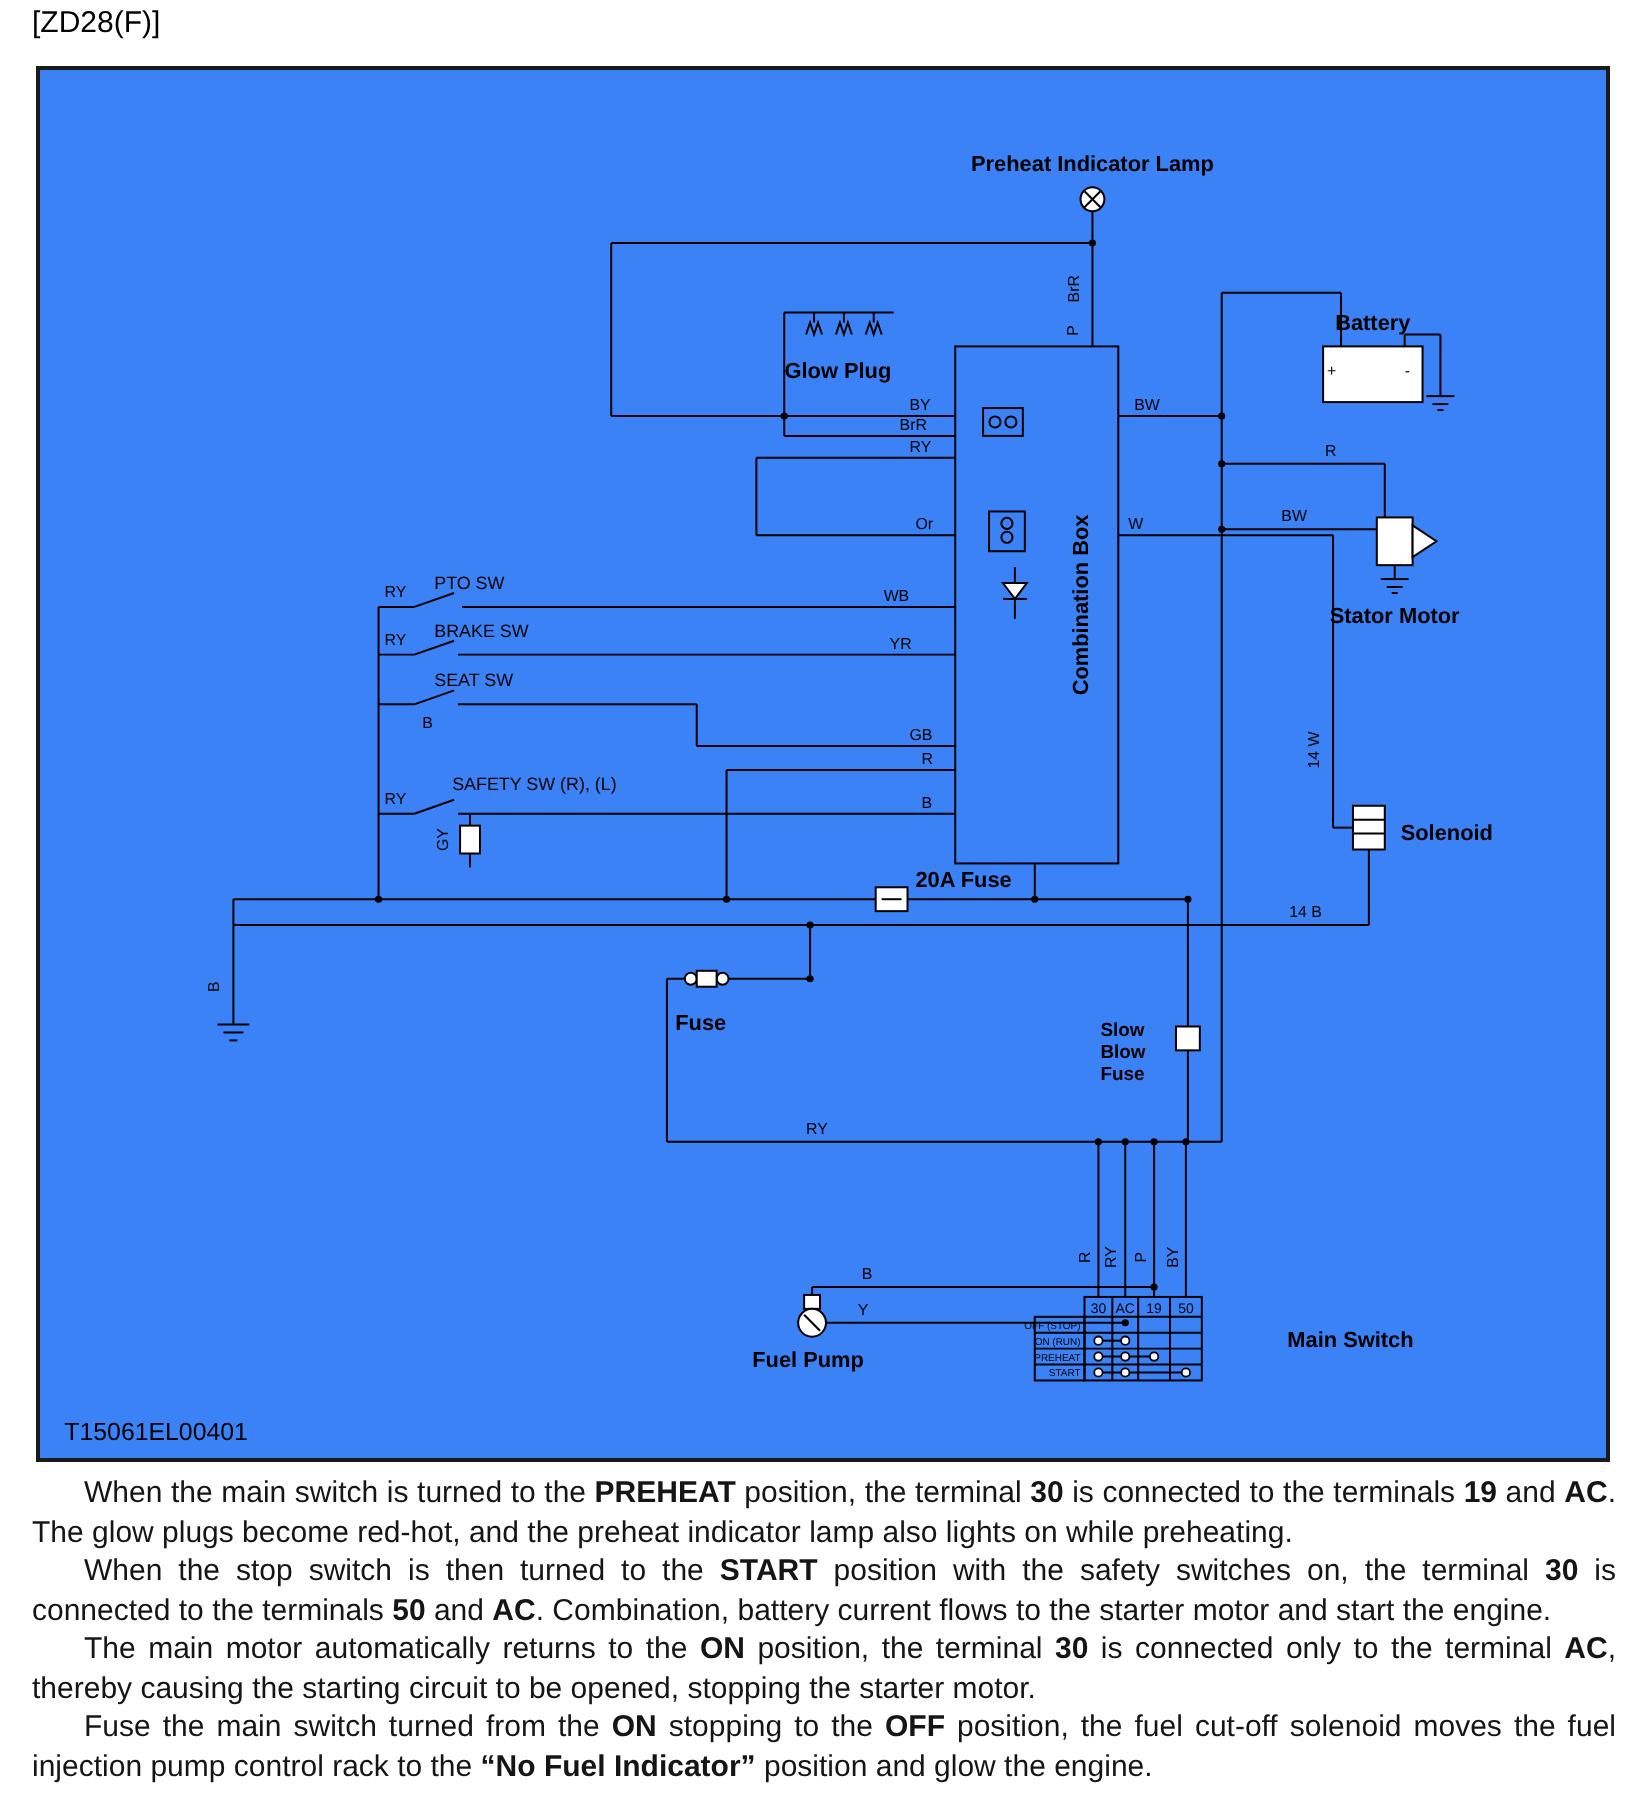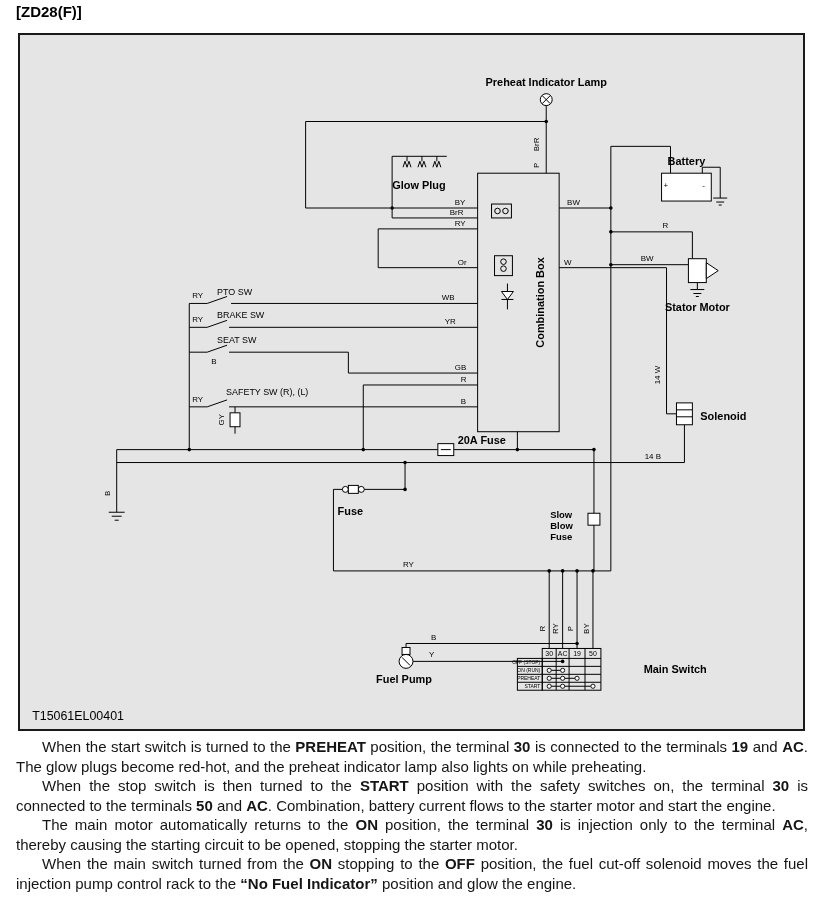--- a/index.html
+++ b/index.html
@@ -1,19 +1,19 @@
 <!DOCTYPE html>
 <html><head>
 <meta charset="utf-8">
 <style>
   *{margin:0;padding:0;box-sizing:border-box}
   html,body{background:#fff}
   body{width:822px;height:897px;position:relative;font-family:"Liberation Sans",sans-serif;color:#111}
-  .model-tag{position:absolute;left:16px;top:3px;font-size:15px;font-weight:bold;color:#000}
-  .diagram-box{position:absolute;left:18px;top:33px;width:787px;height:698px;border:2px solid #1a1a1a;background:#e5e5e5}
+  .model-tag{position:absolute;left:16px;top:3px;font-size:15px;font-weight:normal;color:#000}
+  .diagram-box{position:absolute;left:18px;top:33px;width:787px;height:698px;border:2px solid #1a1a1a;background:#3b82f6}
   .diagram-box svg{display:block;width:783px;height:694px}
   .body-text{position:absolute;left:16px;top:737px;width:792px}
   .para{font-size:15px;line-height:19.5px;text-align:justify;text-indent:26px;color:#151515}
   svg text{font-family:"Liberation Sans",sans-serif;fill:#000}
   .w{stroke:#000;stroke-width:1;fill:none}
   .fw{fill:#fff;stroke:#000;stroke-width:1}
   .dot{fill:#000;stroke:none}
   .oc{fill:#fff;stroke:#000;stroke-width:0.9}
   .cl{font-size:11px;font-weight:bold}
   .cls{font-size:9.5px;font-weight:bold}
@@ -278,17 +278,17 @@
         <text x="572" y="597" class="wl" text-anchor="middle" transform="rotate(-90 572 597)">BY</text>
         <text x="647" y="154" class="wl">+</text>
         <text x="686" y="154" class="wl">-</text>
       </g>
 
   <text class="fig" x="12" y="689">T15061EL00401</text>
 </svg>
 </div>
 
 <div class="body-text" id="body-text">
-    <p class="para"><span>When the start switch is turned to the </span><b>PREHEAT</b><span> position, the terminal </span><b>30</b><span> is connected to the terminals </span><b>19</b><span> and </span><b>AC</b><span>.  The glow plugs become red-hot, and the preheat indicator lamp also lights on while preheating.</span></p>
+    <p class="para"><span>When the main switch is turned to the </span><b>PREHEAT</b><span> position, the terminal </span><b>30</b><span> is connected to the terminals </span><b>19</b><span> and </span><b>AC</b><span>.  The glow plugs become red-hot, and the preheat indicator lamp also lights on while preheating.</span></p>
     <p class="para"><span>When the stop switch is then turned to the </span><b>START</b><span> position with the safety switches on, the terminal </span><b>30</b><span> is connected to the terminals </span><b>50</b><span> and </span><b>AC</b><span>.  Combination, battery current flows to the starter motor and start the engine.</span></p>
-    <p class="para"><span>The main motor automatically returns to the </span><b>ON</b><span> position, the terminal </span><b>30</b><span> is injection only to the terminal </span><b>AC</b><span>, thereby causing the starting circuit to be opened, stopping the starter motor.</span></p>
-    <p class="para"><span>When the main switch turned from the </span><b>ON</b><span> stopping to the </span><b>OFF</b><span> position, the fuel cut-off solenoid moves the fuel injection pump control rack to the </span><b>“No Fuel Indicator”</b><span> position and glow the engine.</span></p>
+    <p class="para"><span>The main motor automatically returns to the </span><b>ON</b><span> position, the terminal </span><b>30</b><span> is connected only to the terminal </span><b>AC</b><span>, thereby causing the starting circuit to be opened, stopping the starter motor.</span></p>
+    <p class="para"><span>Fuse the main switch turned from the </span><b>ON</b><span> stopping to the </span><b>OFF</b><span> position, the fuel cut-off solenoid moves the fuel injection pump control rack to the </span><b>“No Fuel Indicator”</b><span> position and glow the engine.</span></p>
   </div>
 
 </body></html>

